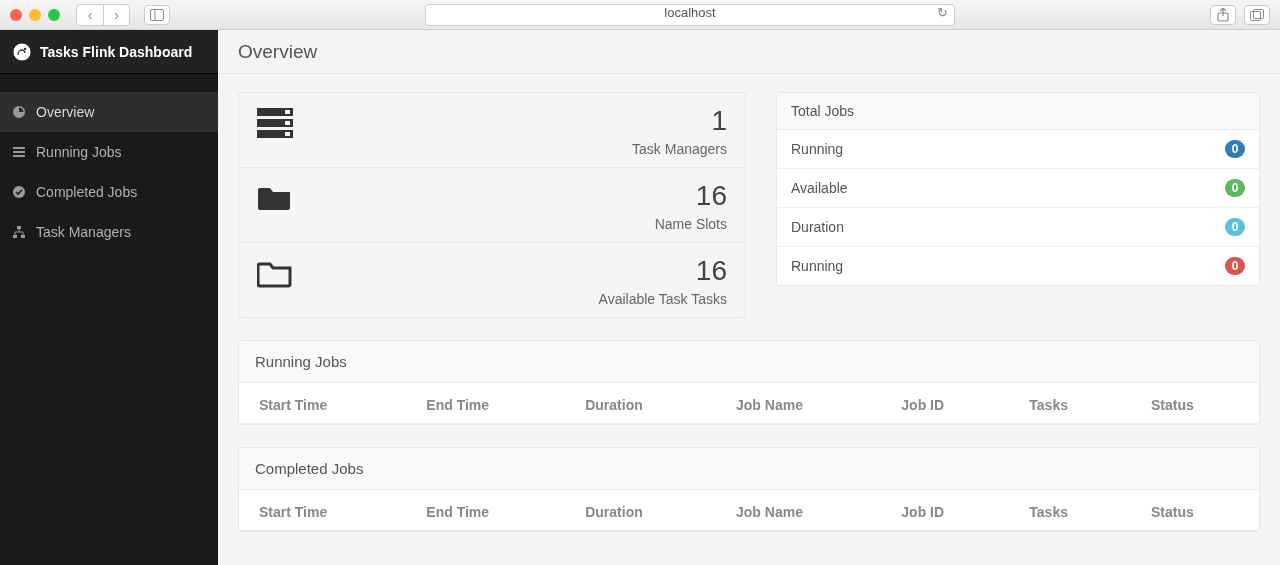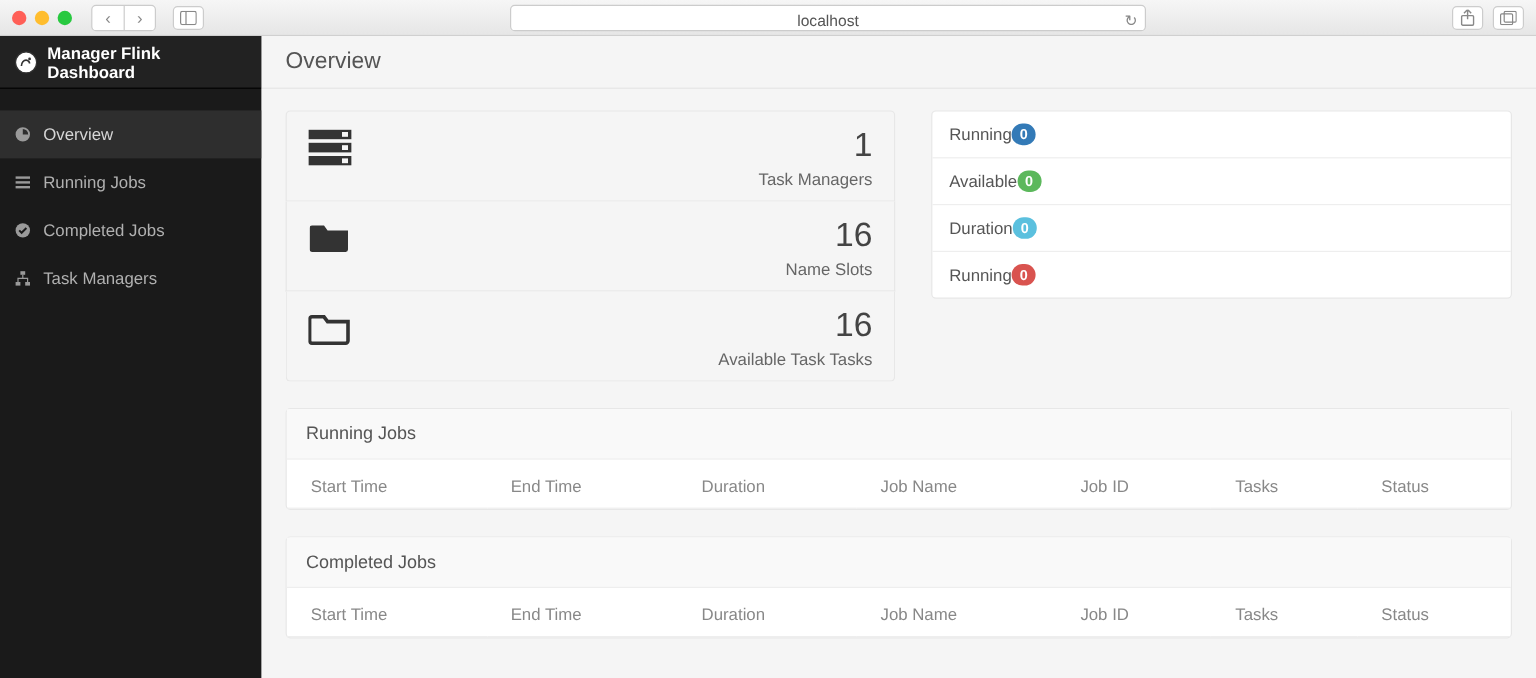--- a/index.html
+++ b/index.html
@@ -24,21 +24,21 @@
     gap: 8px;
   }
   .traffic-lights { display: flex; gap: 7px; margin-right: 8px; }
   .tl { width: 12px; height: 12px; border-radius: 50%; }
   .tl.red { background:#ff5f57; } .tl.yellow{background:#ffbd2e;} .tl.green{background:#28c940;}
   .nav-arrows { display:flex; border:1px solid #ccc; border-radius:4px; background:#fff; }
   .nav-arrows span { width:26px; height:20px; display:flex; align-items:center; justify-content:center; color:#888; font-size:14px; }
   .nav-arrows span+span { border-left:1px solid #ccc; }
   .sidebar-toggle { width:26px; height:20px; border:1px solid #ccc; border-radius:4px; background:#fff; display:flex; align-items:center; justify-content:center; color:#888; font-size:12px; margin-left:6px; }
   .addr-bar { flex:1; display:flex; justify-content:center; }
-  .addr-field { width:530px; height:22px; background:#fff; border:1px solid #ccc; border-radius:4px; display:flex; align-items:flex-end; justify-content:center; color:#555; font-size:13px; position:relative; }
+  .addr-field { width:530px; height:22px; background:#fff; border:1px solid #ccc; border-radius:4px; display:flex; align-items:flex-start; justify-content:center; color:#555; font-size:13px; position:relative; }
   .addr-reload { position:absolute; right:6px; color:#888; font-size:13px; }
   .chrome-right { display:flex; gap:8px; }
   .chrome-btn { width:26px; height:20px; border:1px solid #ccc; border-radius:4px; background:#fff; display:flex; align-items:center; justify-content:center; color:#888; font-size:13px; }
 
   
   .app { display:flex; height: calc(565px - 30px); }
   .sidebar { width:218px; background:#1a1a1a; color:#bbb; flex-shrink:0; }
   .brand { height:44px; background:#222; display:flex; align-items:center; padding:0 12px; color:#fff; font-weight:bold; font-size:14px; border-bottom:1px solid #000; }
   .brand svg { margin-right:8px; }
   .side-items { margin-top:18px; }
@@ -57,28 +57,28 @@
   .stat-card:first-child { border-radius:4px 4px 0 0; }
   .stat-card:last-child { border-radius:0 0 4px 4px; }
   .stat-card:not(:first-child):not(:last-child){ border-radius:0; }
   .stat-ico { width:36px; height:36px; color:#333; display:flex; align-items:center; justify-content:center; }
   .stat-right { text-align:right; }
   .stat-num { font-size:28px; color:#444; font-weight:400; }
   .stat-label { font-size:14px; color:#666; margin-top:4px; }
 
   .totals { flex:1; border:1px solid #e7e7e7; border-radius:4px; background:#fff; align-self:flex-start; }
   .totals-header { padding:10px 14px; color:#555; font-size:14px; background:#f9f9f9; border-bottom:1px solid #eee; }
-  .totals-row { padding:10px 14px; display:flex; align-items:center; border-bottom:1px solid #eee; color:#555; font-size:14px; }
+  .totals-row { padding:10px 14px; display:flex; justify-content:space-between; align-items:center; border-bottom:1px solid #eee; color:#555; font-size:14px; }
   .totals-row:last-child { border-bottom:none; }
   .badge { min-width:20px; height:18px; padding:0 6px; border-radius:9px; color:#fff; font-size:12px; display:flex; align-items:center; justify-content:center; font-weight:bold; }
 
   .panel { border:1px solid #e7e7e7; border-radius:4px; background:#fff; margin-top:22px; }
   .panel-header { padding:12px 16px; color:#555; font-size:15px; background:#f9f9f9; border-bottom:1px solid #eee; }
   table.jobs { width:100%; border-collapse:collapse; }
-  table.jobs th { text-align:left; font-weight:normal; color:#888; font-size:14px; padding:14px 20px 10px 20px; border-bottom:1px solid #eee; }
+  table.jobs th { text-align:left; font-weight:bold; color:#888; font-size:14px; padding:14px 20px 10px 20px; border-bottom:1px solid #eee; }
 </style>
 </head>
 <body>
 
 <div class="browser-chrome">
   <div class="traffic-lights">
     <div class="tl red"></div>
     <div class="tl yellow"></div>
     <div class="tl green"></div>
   </div>
@@ -117,21 +117,21 @@
 <div class="app">
 
   <div class="sidebar">
     <div class="brand">
       <svg width="20" height="20" viewBox="0 0 20 20">
         <circle cx="10" cy="10" r="9" fill="#fff"></circle>
         <circle cx="10" cy="10" r="9" fill="none" stroke="#333" stroke-width="1"></circle>
         <path d="M6 13c0-3 2-5 4-5s3 2 3 3" stroke="#333" stroke-width="1.4" fill="none"></path>
         <circle cx="13" cy="7" r="1.2" fill="#333"></circle>
       </svg>
-      <span>Manager Flink Dashboard</span>
+      <span>Tasks Flink Dashboard</span>
     </div>
     <div class="side-items">
       <div class="side-item active">
         <span class="icn">
           <svg width="14" height="14" viewBox="0 0 14 14">
               <path d="M7 1a6 6 0 1 0 0 12A6 6 0 0 0 7 1zm0 1.5A4.5 4.5 0 0 1 11.5 7H7V2.5z" fill="#9a9a9a"></path>
             </svg>
         </span>
         <span>Overview</span>
       </div>
@@ -207,20 +207,21 @@
                 </svg>
             </div>
             <div class="stat-right">
               <div class="stat-num">16</div>
               <div class="stat-label">Available Task Tasks</div>
             </div>
           </div>
         </div>
 
         <div class="totals">
+          <div class="totals-header">Total Jobs</div>
           <div class="totals-row">
             <span>Running</span>
             <span class="badge" style="background:#337ab7">0</span>
           </div>
           <div class="totals-row">
             <span>Available</span>
             <span class="badge" style="background:#5cb85c">0</span>
           </div>
           <div class="totals-row">
             <span>Duration</span>

